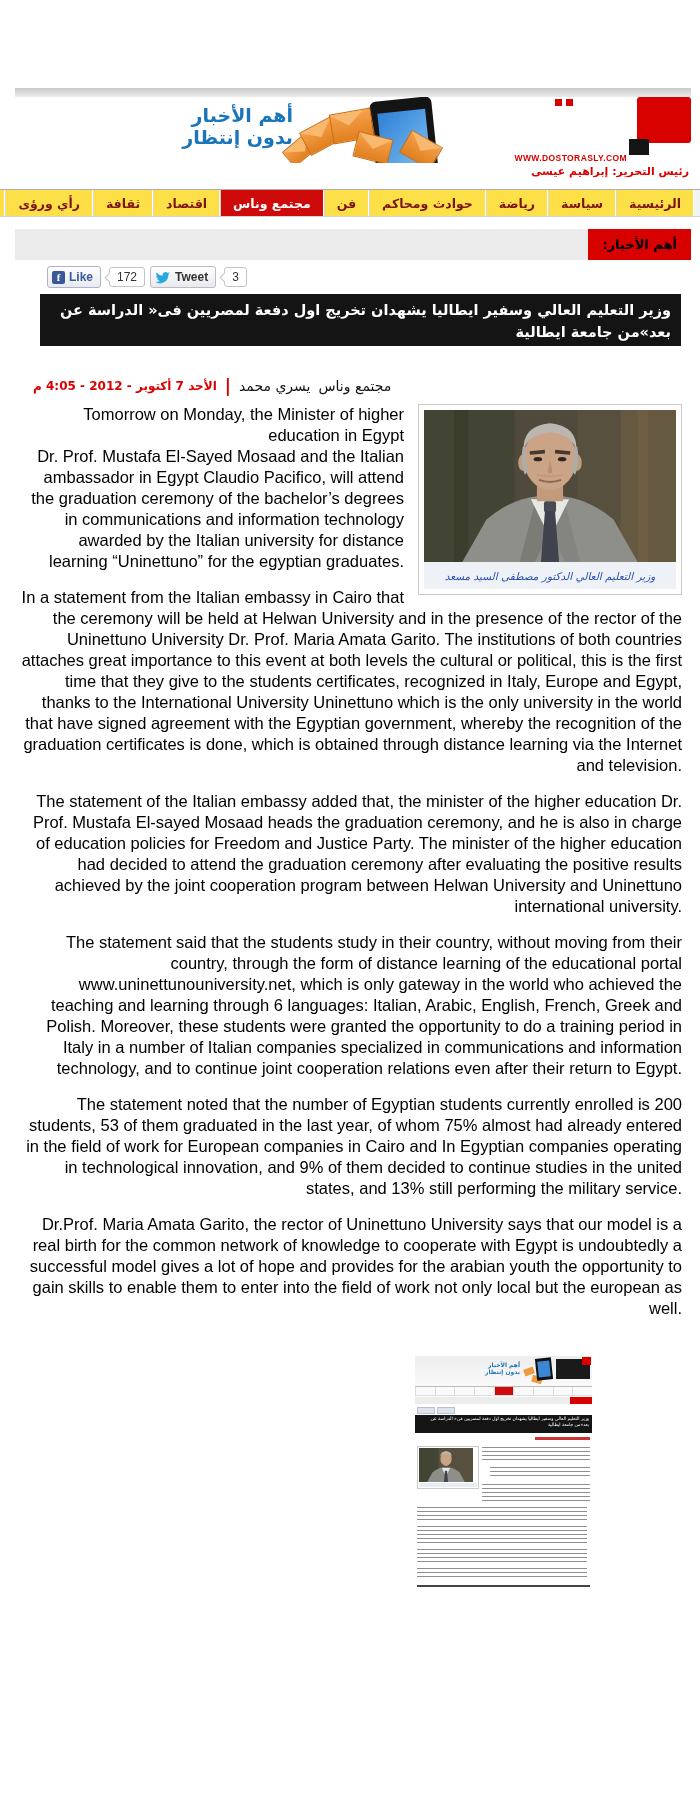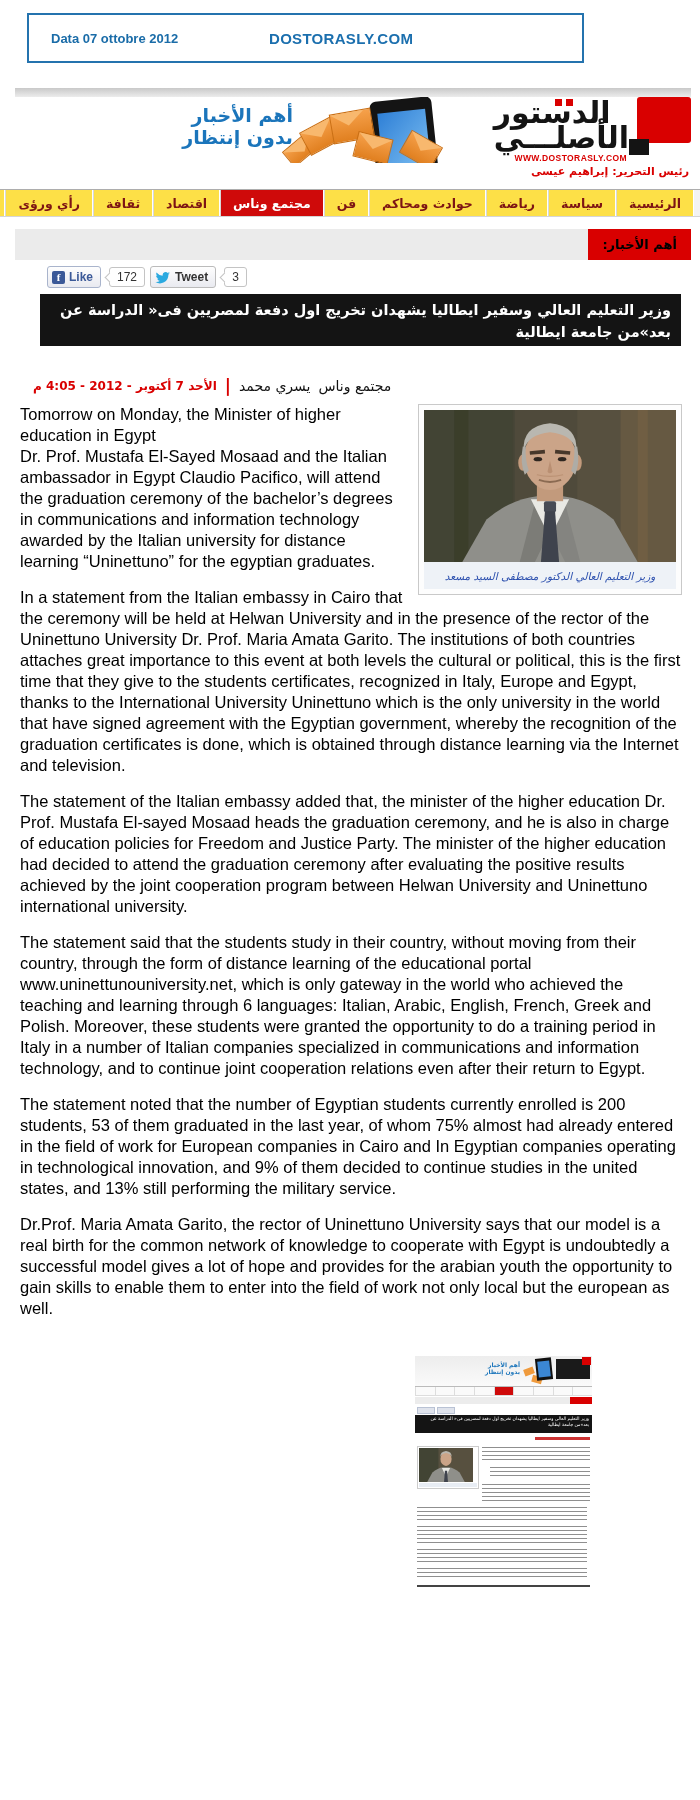--- a/index.html
+++ b/index.html
@@ -98,21 +98,21 @@
   .byline{position:absolute;left:33px;top:376px;display:flex;align-items:center;gap:8px;
     font-family:"DejaVu Sans",sans-serif;}
   .byline .date{color:#d90000;font-size:12px;font-weight:bold;}
   .byline .sep{color:#d90000;font-size:17px;font-weight:bold;}
   .byline .author{color:#111;font-size:14px;}
   .byline .cat{color:#111;font-size:14px;margin-right:6px;}
 
   
   .article{position:absolute;left:20px;top:404px;width:662px;color:#000;
     font-size:16.5px;line-height:21px;font-family:"Liberation Sans",sans-serif;}
-  .article p{margin:0 0 15px 0;white-space:pre-line;}
+  .article p{margin:0 0 15px 0;white-space:pre-line;text-align:right;}
   .photo-box{float:right;width:252px;margin:0 0 8px 14px;border:1px solid #c9c9c9;
     background:#fdfdfd;padding:5px;}
   .photo-box svg{display:block;width:252px;height:152px;}
   .photo-cap{background:#eef2f7;color:#2b4fae;font-size:10.5px;font-style:italic;
     text-align:center;padding:4px 2px 2px;direction:rtl;
     font-family:"DejaVu Sans",sans-serif;}
 
   
   .thumb{position:absolute;left:415px;top:1356px;width:177px;height:262px;background:#fff;
     font-family:"DejaVu Sans",sans-serif;}
@@ -147,45 +147,37 @@
   .tl{background:repeating-linear-gradient(to bottom,#8f8f8f 0,#8f8f8f 1.5px,
     transparent 1.5px,transparent 4px);margin-left:auto;}
   .t-para{margin:3px 2px 0 2px;}
   .t-rule{height:2px;background:#444;margin:5px 2px 0 2px;}
 </style>
 </head>
 <body>
 
 <div class="page">
 
-  <div class="meta-box">
-    <span class="meta-date">Data 07 ottobre 2012</span>
-    <span class="meta-site">DOSTORASLY.COM</span>
-  </div>
 
   <div class="banner">
     <div class="banner-strip"></div>
     <div class="banner-main">
       <div class="tagline">
         <div class="l1">أهم الأخبار</div>
         <div class="l2">بدون إنتظار</div>
       </div>
       <div class="illu">
         <div class="env e5"></div>
         <div class="env e1"></div>
         <div class="phone">
             <div class="screen"></div>
           </div>
         <div class="env e2"></div>
         <div class="env e3"></div>
         <div class="env e4"></div>
-      </div>
-      <div class="logo">
-        <div class="a1">الدستور</div>
-        <div class="a2">الأصلـــي</div>
       </div>
       <div class="logo-dots">
           <i></i>
           <i></i>
         </div>
       <div class="logo-url">WWW.DOSTORASLY.COM</div>
       <div class="logo-mark"></div>
     </div>
     <div class="editor-line">رئيس التحرير: إبراهيم عيسى</div>
   </div>

